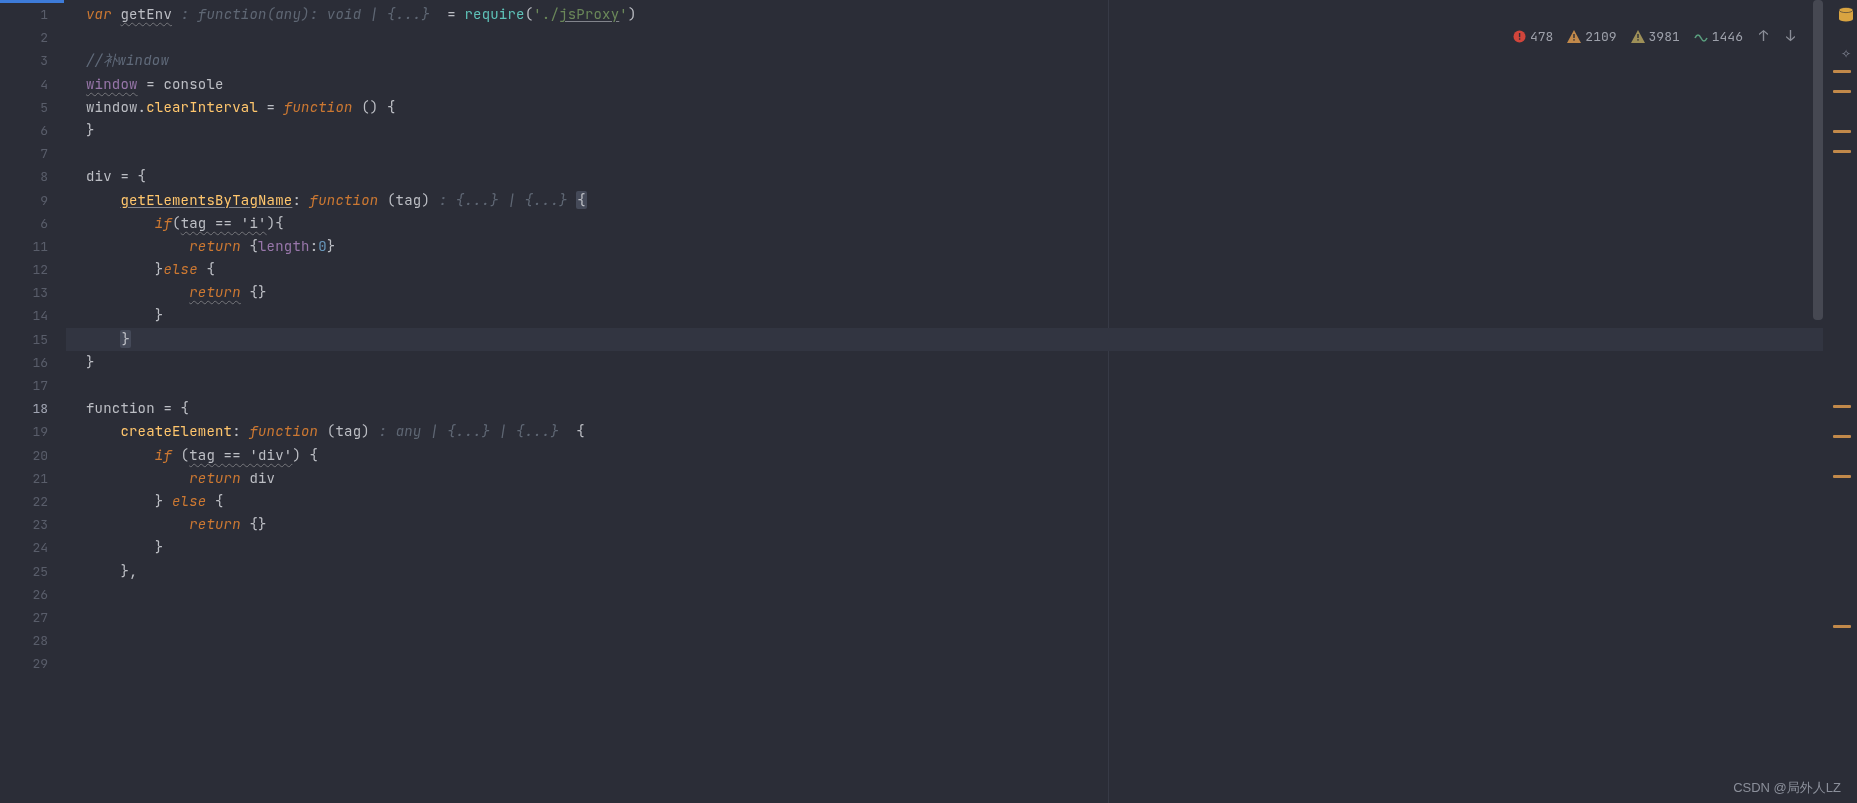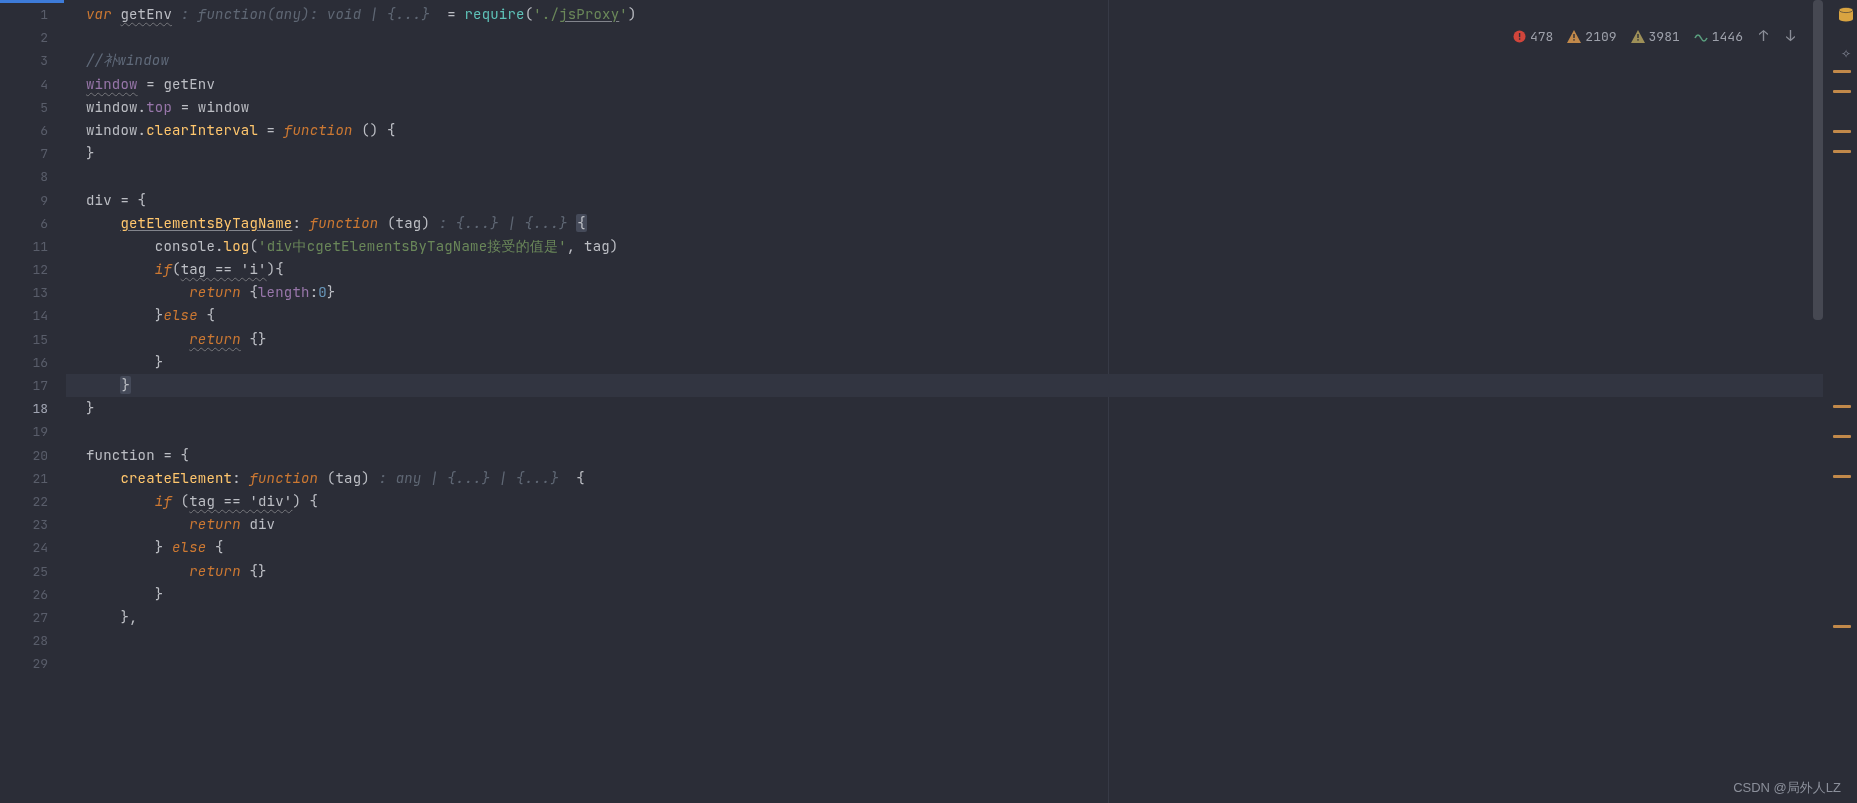--- a/index.html
+++ b/index.html
@@ -262,28 +262,26 @@
       <div class="ln">26</div>
       <div class="ln">27</div>
       <div class="ln">28</div>
       <div class="ln">29</div>
     </div>
   <div class="code">
 
     <div class="line"><span class="kw">var</span><span> </span><span class="uwave id">getEnv</span><span class="type"> : function(any): void | {...} </span><span class="op"> = </span><span class="turq">require</span><span class="pun">(</span><span class="str">'./</span><span class="str ul">jsProxy</span><span class="str">'</span><span class="pun">)</span></div>
     <div class="line"></div>
     <div class="line"><span class="cmt">//补window</span></div>
-    <div class="line"><span class="uwave ref">window</span><span class="id"> = getEnv</span></div>
-    <div class="line"><span class="id">window</span><span class="pun">.</span><span class="ref">top</span><span class="id"> = window</span></div>
+    <div class="line"><span class="uwave ref">window</span><span class="id"> = console</span></div>
     <div class="line"><span class="id">window.</span><span class="fn">clearInterval</span><span class="op"> = </span><span class="kw">function</span><span class="pun"> () {</span></div>
     <div class="line"><span class="pun">}</span></div>
     <div class="line"></div>
     <div class="line"><span class="id">div = {</span></div>
     <div class="line"><span>    </span><span class="fn ul">getElementsByTagName</span><span class="pun">: </span><span class="kw">function</span><span class="id"> (tag) </span><span class="type">: {...} | {...} </span><span class="pun hl">{</span></div>
-    <div class="line"><span class="id">        console.</span><span class="fn">log</span><span class="pun">(</span><span class="str">'div中cgetElementsByTagName接受的值是'</span><span class="id">, tag)</span></div>
     <div class="line"><span>        </span><span class="kw">if</span><span class="pun">(</span><span class="uwave id">tag == 'i'</span><span class="pun">){</span></div>
     <div class="line"><span>            </span><span class="kw">return</span><span class="pun"> {</span><span class="ref">length</span><span class="pun">:</span><span class="num">0</span><span class="pun">}</span></div>
     <div class="line"><span class="pun">        }</span><span class="kw">else</span><span class="pun"> {</span></div>
     <div class="line"><span>            </span><span class="kw uwave">return</span><span class="pun"> {}</span></div>
     <div class="line"><span class="pun">        }</span></div>
     <div class="line current"><span>    </span><span class="pun hl">}</span></div>
     <div class="line"><span class="pun">}</span></div>
     <div class="line"></div>
     <div class="line"><span class="id">function = {</span></div>
     <div class="line"><span>    </span><span class="fn">createElement</span><span class="pun">: </span><span class="kw">function</span><span class="id"> (tag) </span><span class="type">: any | {...} | {...} </span><span class="pun"> {</span></div>

